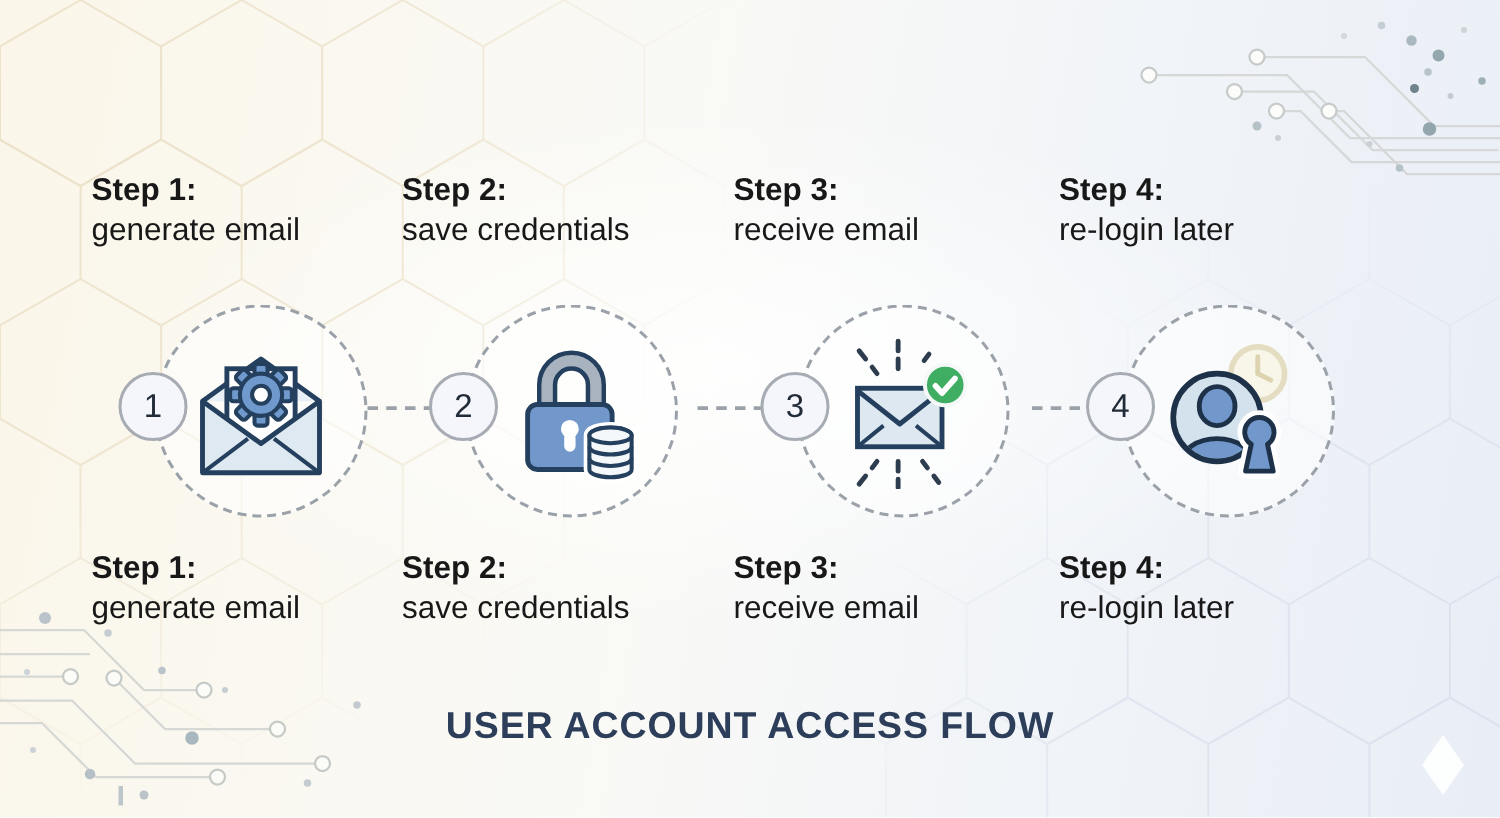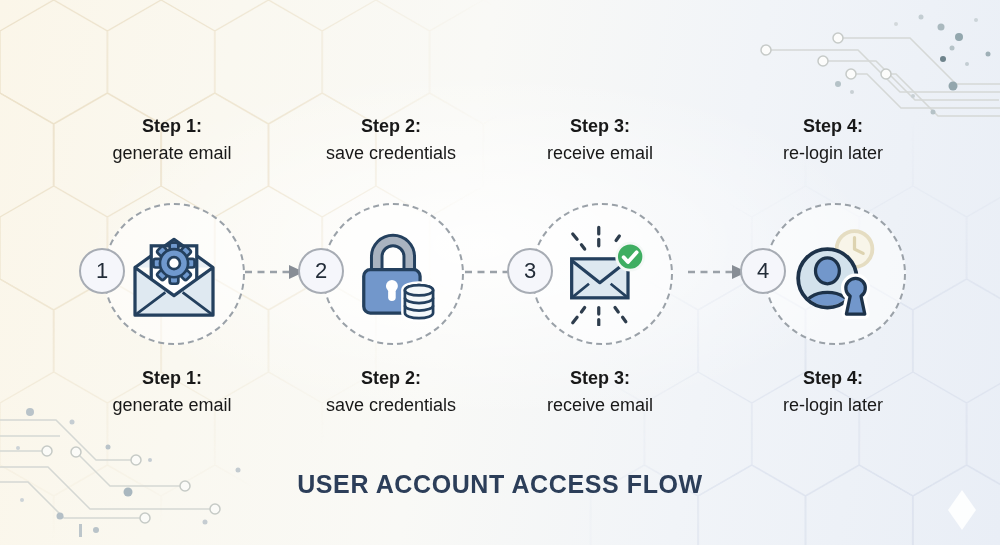--- a/index.html
+++ b/index.html
@@ -4,21 +4,21 @@
 <style>
   html,body{margin:0;padding:0;}
   .stage{
     position:relative;width:1000px;height:545px;overflow:hidden;
     font-family:"Liberation Sans","DejaVu Sans",sans-serif;
     background:linear-gradient(100deg,#fbf6e9 0%,#faf8f0 22%,#f9f9f6 45%,#f1f4f8 70%,#e9eef6 100%);
   }
   .glow{position:absolute;inset:0;background:radial-gradient(ellipse 55% 45% at 48% 45%,rgba(255,255,255,.85),rgba(255,255,255,0) 72%);}
   .bg{position:absolute;left:0;top:0;}
   .step{position:absolute;top:113px;width:222px;height:320px;}
-  .lbl{position:absolute;left:0;width:222px;text-align:center;font-size:18px;line-height:27px;color:#181818;}
+  .lbl{position:absolute;left:0;width:222px;font-size:21px;line-height:27px;color:#181818;}
   .lbl .b{font-weight:700;}
   .lbl.top{top:0;}
   .lbl.bottom{top:252px;}
   .circle{
     position:absolute;left:42px;top:90px;width:138px;height:138px;border-radius:50%;
     border:2px dashed #9aa1a8;background:rgba(255,255,255,.55);
     display:flex;align-items:center;justify-content:center;
   }
   .badge{
     position:absolute;left:18px;top:135px;width:46px;height:46px;border-radius:50%;
@@ -173,21 +173,21 @@
       <div class="b">Step 1:</div>
       <div>generate email</div>
     </div>
   </div>
 
   <svg class="arrow" style="left:244px" width="62" height="20" viewBox="0 0 62 20">
     <line x1="1" y1="10" x2="45" y2="10" stroke="#9aa1a8" stroke-width="2.5" stroke-dasharray="7,5.5"></line>
     <polygon points="45,3 60,10 45,17" fill="#878d95"></polygon>
   </svg>
 
-  <div class="step" style="left:280px">
+  <div class="step" style="left:268px">
     <div class="lbl top">
       <div class="b">Step 2:</div>
       <div>save credentials</div>
     </div>
     <div class="circle">
       <svg width="104" height="104" viewBox="0 0 96 96">
         <path d="M33,45 V32 a15,15 0 0 1 30,0 V45" fill="none" stroke="#24405e" stroke-width="12.5"></path>
         <path d="M33,45 V32 a15,15 0 0 1 30,0 V45" fill="none" stroke="#a9b3c0" stroke-width="7"></path>
         <rect x="21" y="44" width="52" height="40" rx="6" fill="#7297cb" stroke="#24405e" stroke-width="3"></rect>
         <circle cx="47" cy="59" r="5.5" fill="#ffffff"></circle>
@@ -245,21 +245,21 @@
       <div class="b">Step 3:</div>
       <div>receive email</div>
     </div>
   </div>
 
   <svg class="arrow" style="left:687px" width="62" height="20" viewBox="0 0 62 20">
     <line x1="1" y1="10" x2="45" y2="10" stroke="#9aa1a8" stroke-width="2.5" stroke-dasharray="7,5.5"></line>
     <polygon points="45,3 60,10 45,17" fill="#878d95"></polygon>
   </svg>
 
-  <div class="step" style="left:722px">
+  <div class="step" style="left:706px">
     <div class="lbl top">
       <div class="b">Step 4:</div>
       <div>re-login later</div>
     </div>
     <div class="circle">
       <svg width="104" height="104" viewBox="0 0 96 96">
         <g>
           <circle cx="66" cy="25" r="16.5" fill="#f8f5e9" stroke="#e5ddc2" stroke-width="3.5"></circle>
           <path d="M66,25 V14.5 M66,25 L74,29" fill="none" stroke="#ddd3b0" stroke-width="3" stroke-linecap="round"></path>
         </g>

